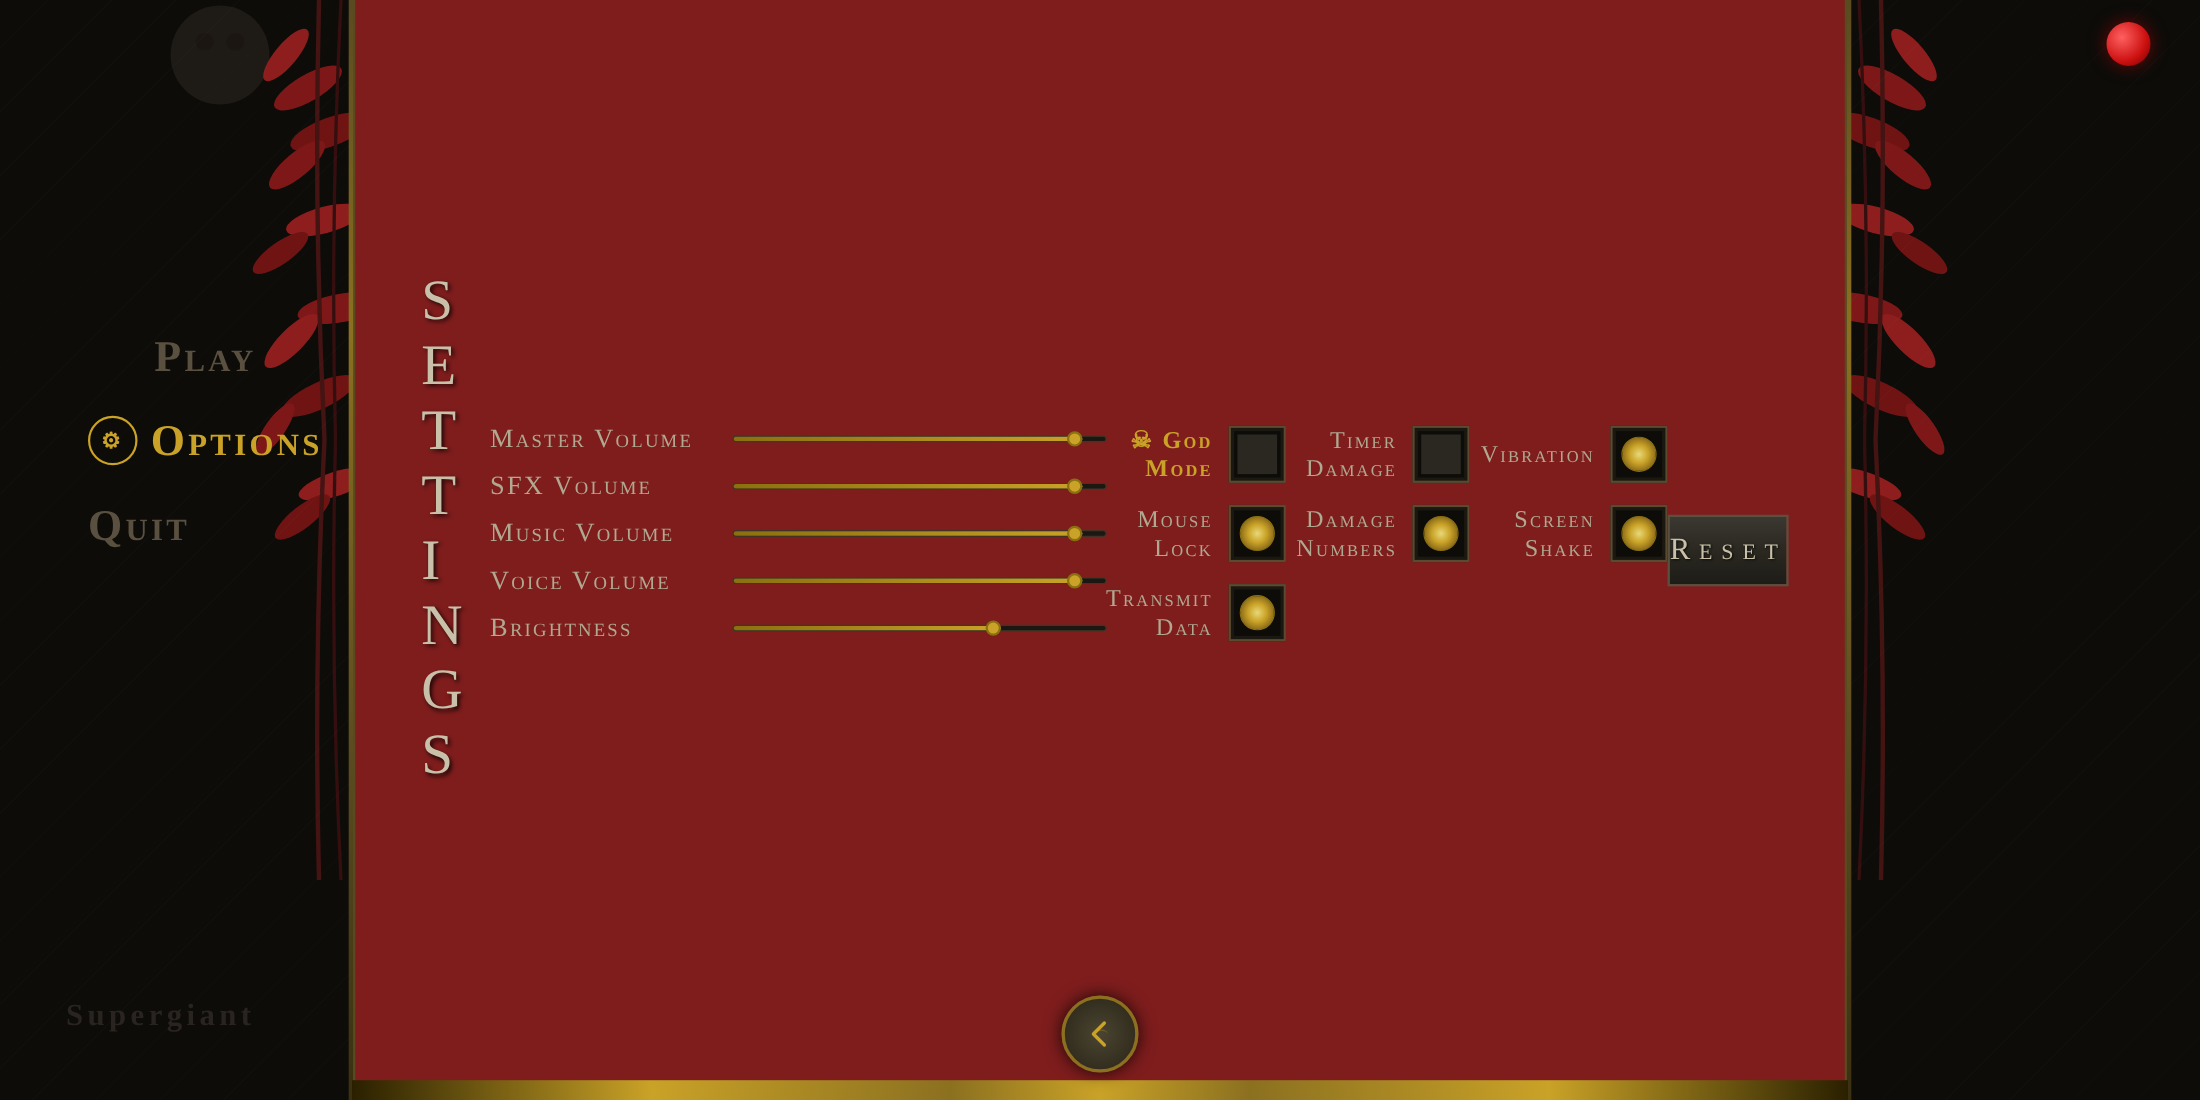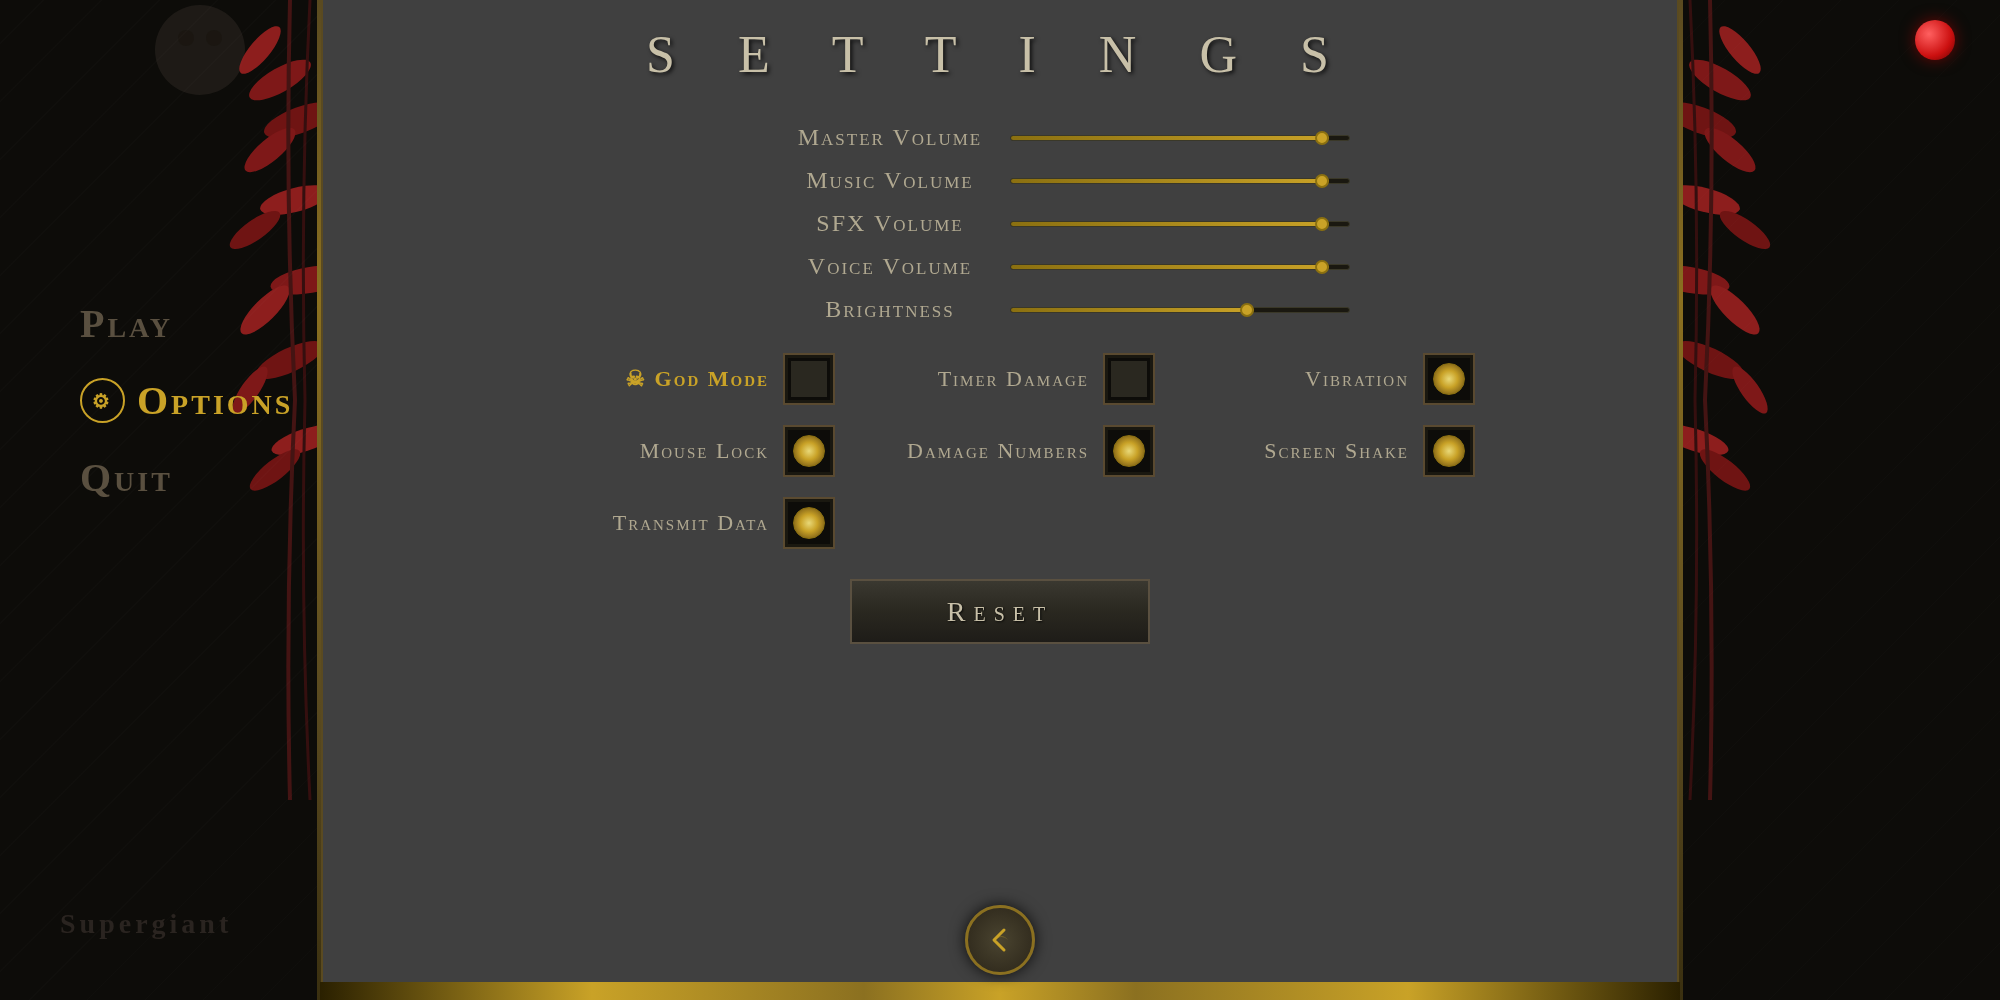--- a/index.html
+++ b/index.html
@@ -76,21 +76,21 @@
     }
 
     .menu-item {
       font-size: 40px;
       font-weight: bold;
       letter-spacing: 3px;
       font-variant: small-caps;
       cursor: pointer;
     }
 
-    .menu-item-play { color: #5a5040; }
+    .menu-item-play { color: #5a5040; text-align: center; }
     .menu-item-options { color: #c9a227; display: flex; align-items: center; gap: 12px; }
     .menu-item-quit { color: #5a5040; }
 
     .options-icon {
       width: 45px;
       height: 45px;
       border: 2px solid #c9a227;
       border-radius: 50%;
       display: flex;
       align-items: center;
@@ -110,26 +110,25 @@
       font-weight: bold;
     }
 
     
     .settings-panel {
       position: absolute;
       left: 320px;
       right: 320px;
       top: 0;
       bottom: 0;
-      background: #404040;
+      background: #7f1d1d;
       z-index: 5;
       display: flex;
-      flex-direction: column;
       align-items: center;
-      padding: 25px 60px;
+      padding: 40px 60px;
       border-left: 3px solid #5a4a20;
       border-right: 3px solid #5a4a20;
     }
 
     
     .bottom-bar {
       position: absolute;
       bottom: 0;
       left: 320px;
       right: 320px;
@@ -165,21 +164,21 @@
       justify-content: flex-end;
       gap: 20px;
     }
 
     .slider-label {
       font-size: 24px;
       color: #b0a890;
       letter-spacing: 2px;
       font-variant: small-caps;
       min-width: 200px;
-      text-align: center;
+      text-align: left;
     }
 
     .slider-track {
       width: 340px;
       height: 6px;
       background: #1a1810;
       border-radius: 3px;
       position: relative;
       border: 1px solid #3a3828;
     }
@@ -441,28 +440,28 @@
 
   <div class="sliders-section" id="sliders-container">
   <div class="slider-row">
         <div class="slider-label">Master Volume</div>
         <div class="slider-track">
           <div class="slider-fill" style="width: 94%;"></div>
           <div class="slider-thumb" style="right: 6%;"></div>
         </div>
       </div>
       <div class="slider-row">
-        <div class="slider-label">Music Volume</div>
+        <div class="slider-label">SFX Volume</div>
         <div class="slider-track">
           <div class="slider-fill" style="width: 94%;"></div>
           <div class="slider-thumb" style="right: 6%;"></div>
         </div>
       </div>
       <div class="slider-row">
-        <div class="slider-label">SFX Volume</div>
+        <div class="slider-label">Music Volume</div>
         <div class="slider-track">
           <div class="slider-fill" style="width: 94%;"></div>
           <div class="slider-thumb" style="right: 6%;"></div>
         </div>
       </div>
       <div class="slider-row">
         <div class="slider-label">Voice Volume</div>
         <div class="slider-track">
           <div class="slider-fill" style="width: 94%;"></div>
           <div class="slider-thumb" style="right: 6%;"></div>

